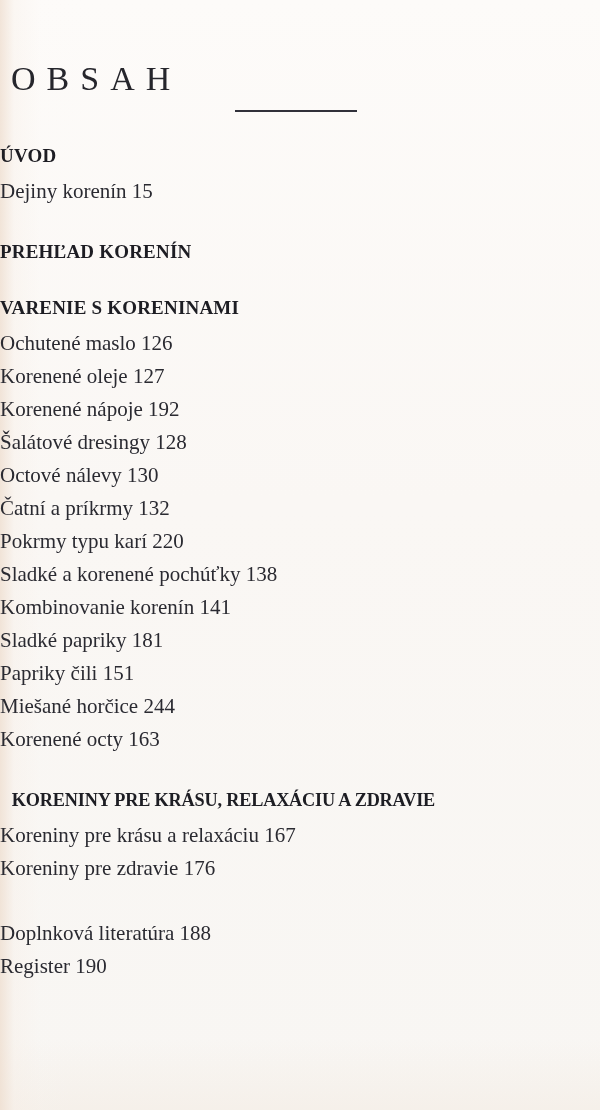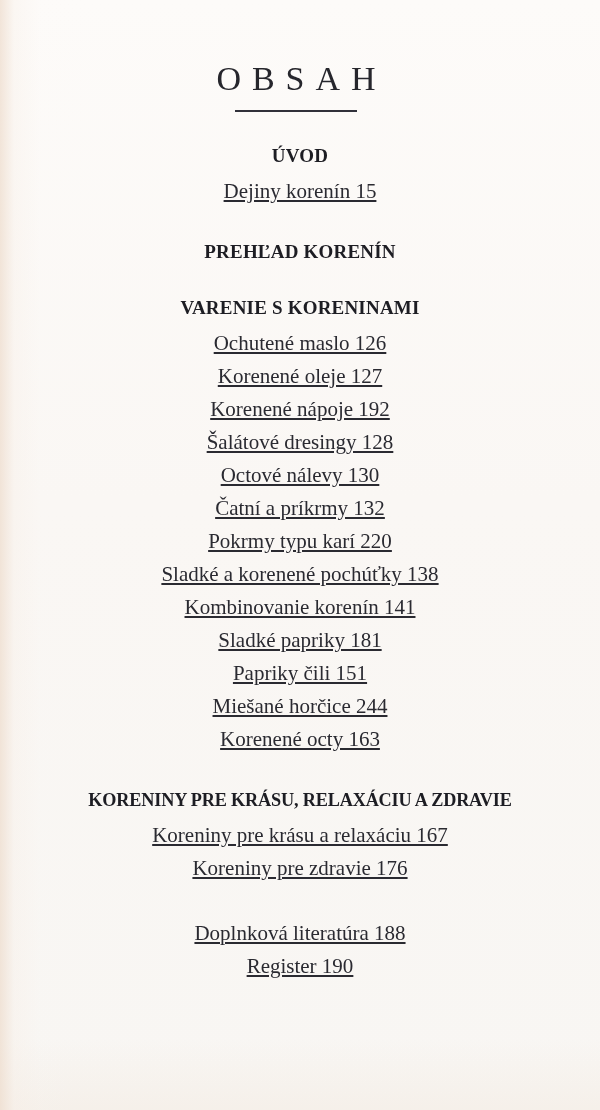--- a/index.html
+++ b/index.html
@@ -36,21 +36,20 @@
         #f8f6f3 100%);
     box-sizing: border-box;
     overflow: hidden;
   }
 
   .content {
     position: absolute;
     top: 0;
     left: 0;
     width: 592px;
-    text-align: center;
   }
 
   
   .doc-title {
     margin: 0;
     padding-top: 62px;
     font-size: 34px;
     font-weight: 400;
     letter-spacing: 11px;
     text-indent: 11px;
@@ -61,21 +60,20 @@
     width: 122px;
     height: 0;
     margin: 14px auto 0 auto;
     border: 0;
     border-top: 2px solid #31313a;
   }
 
   
   .section {
     margin-top: 31px;
-    padding-left: 8px;
   }
   .section-heading {
     font-size: 19px;
     font-weight: 700;
     letter-spacing: 0.2px;
     line-height: 1.35;
     margin: 0 0 6px 0;
     color: #1d1d23;
   }
   
@@ -85,21 +83,20 @@
     transform: scaleX(0.96);
     transform-origin: center;
   }
 
   .entry {
     font-size: 21px;
     line-height: 33px;
     font-weight: 400;
     color: #2a2a31;
     white-space: nowrap;
-    text-decoration: underline;
   }
 
   
   .section.backmatter {
     margin-top: 32px;
   }
 </style>
 </head>
 <body>
 

